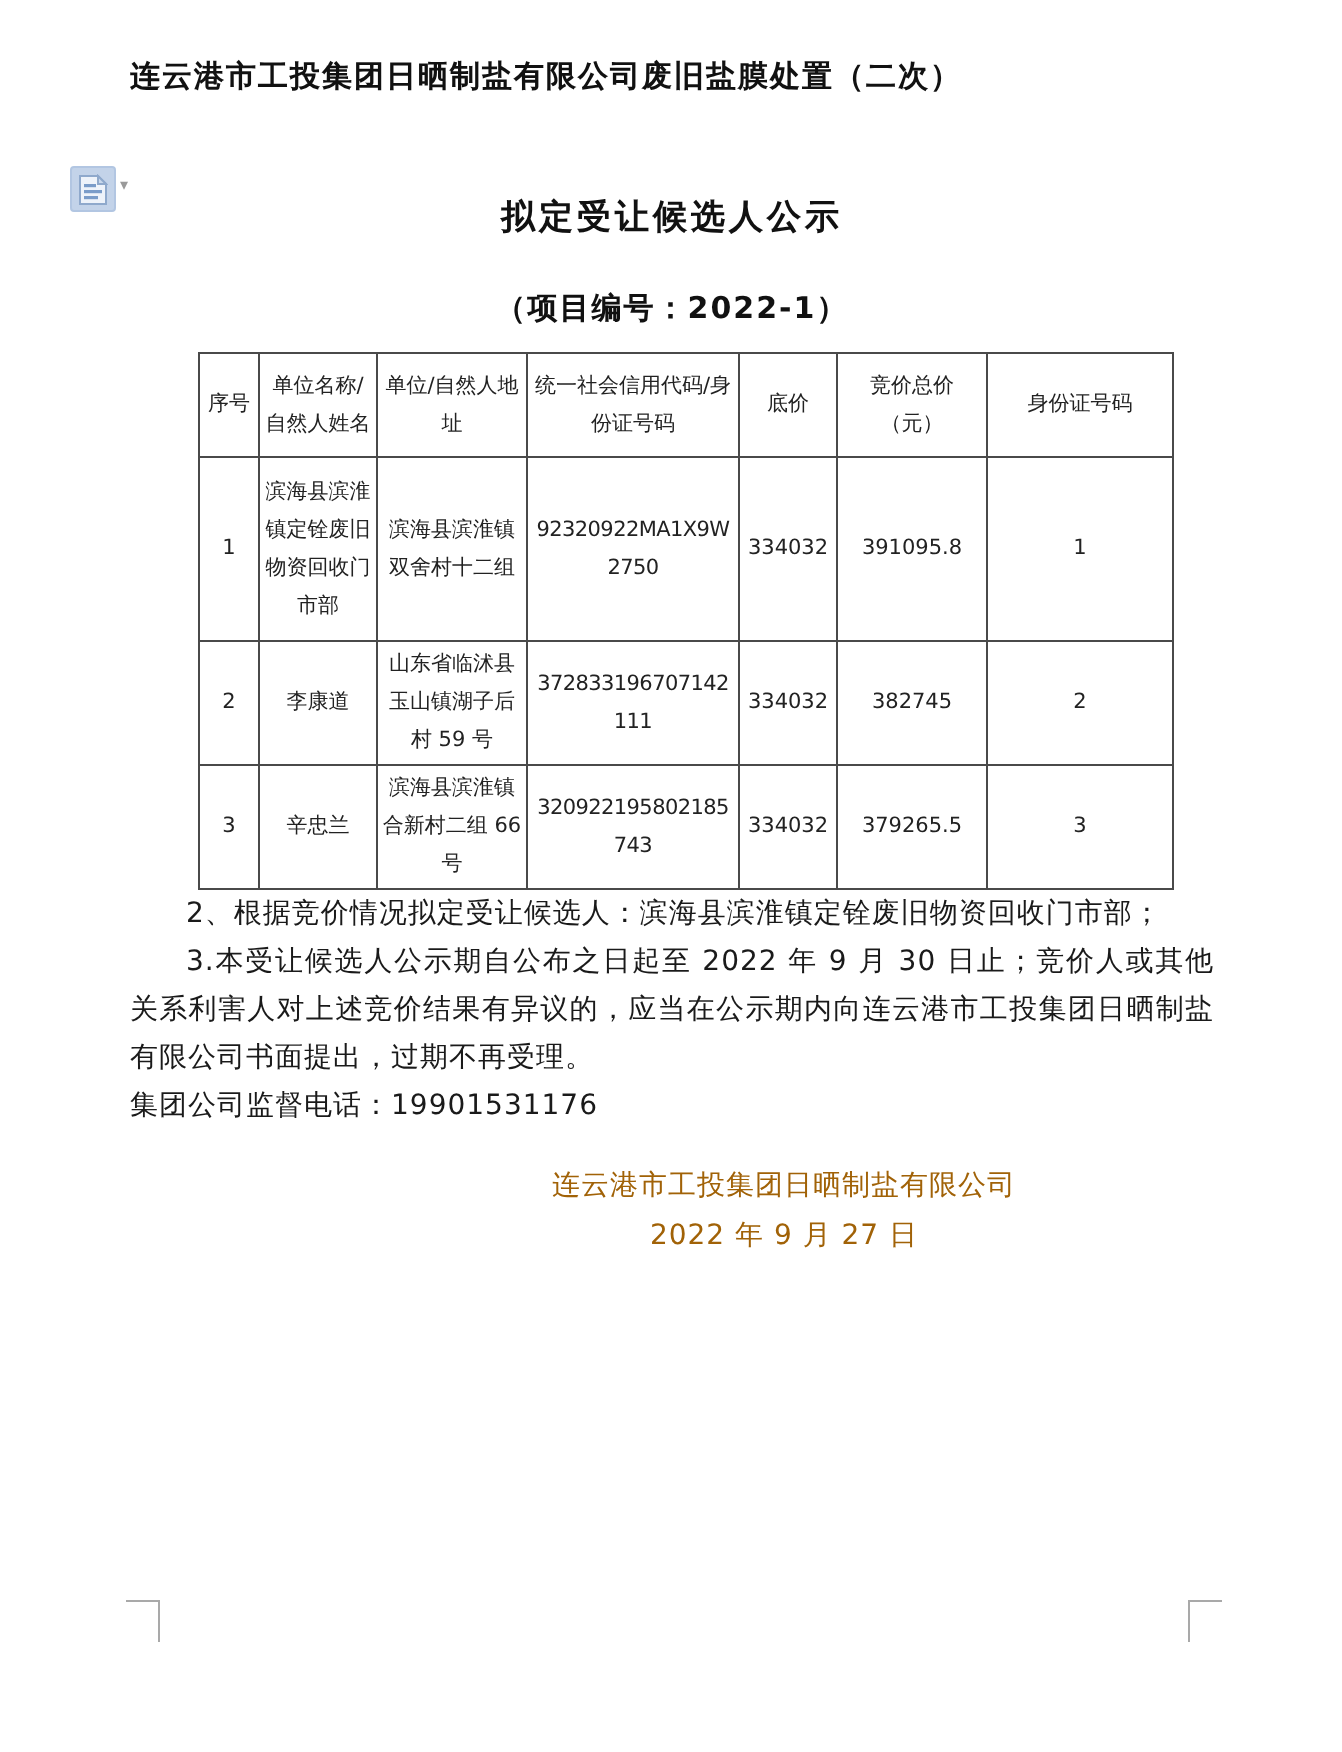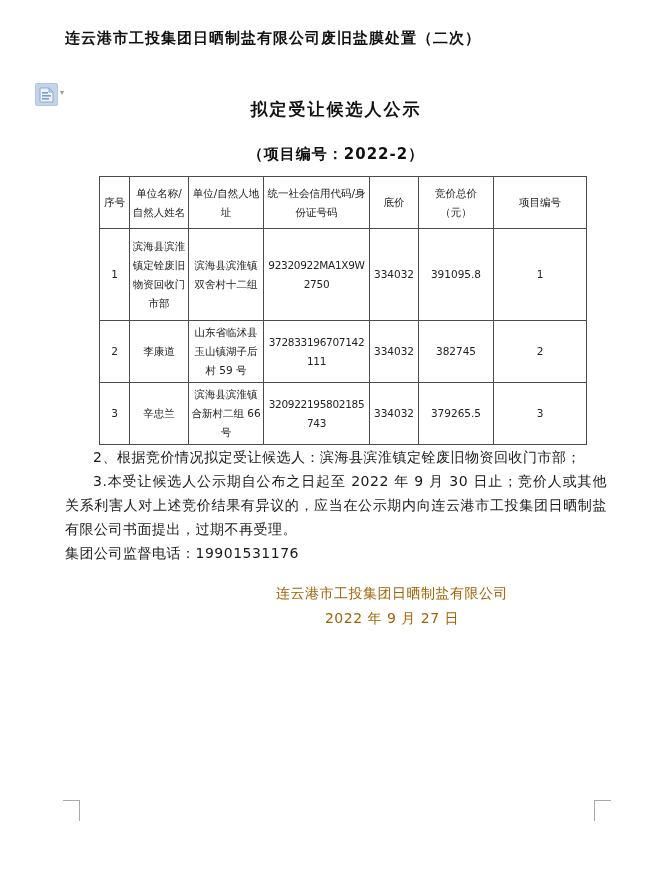--- a/index.html
+++ b/index.html
@@ -86,21 +86,21 @@
       <rect x="3" y="8" width="9" height="1.6" fill="#7a9cc9"></rect>
       <rect x="3" y="11" width="7" height="1.6" fill="#7a9cc9"></rect>
     </svg>
   </div>
   <span class="paste-caret">▾</span>
 
   <div class="content">
 
     <h1 class="title1">连云港市工投集团日晒制盐有限公司废旧盐膜处置（二次）</h1>
     <h2 class="title2">拟定受让候选人公示</h2>
-    <h3 class="title3">（项目编号：2022-2）</h3>
+    <h3 class="title3">（项目编号：2022-1）</h3>
 
 
 
     <table class="bid">
       <colgroup>
         <col style="width:30px">
           <col style="width:59px">
           <col style="width:75px">
         <col style="width:106px">
           <col style="width:49px">
@@ -108,21 +108,21 @@
         <col style="width:93px">
       </colgroup>
       <thead>
         <tr class="hdr">
           <th>序号</th>
           <th>单位名称/自然人姓名</th>
           <th>单位/自然人地址</th>
           <th>统一社会信用代码/身份证号码</th>
           <th>底价</th>
           <th>竞价总价（元）</th>
-          <th>项目编号</th>
+          <th>身份证号码</th>
         </tr>
       </thead>
       <tbody>
         <tr class="r1">
           <td>1</td>
           <td>滨海县滨淮镇定铨废旧物资回收门市部</td>
           <td>滨海县滨淮镇双舍村十二组</td>
           <td class="code">92320922MA1X9W2750</td>
           <td class="num">334032</td>
           <td class="num">391095.8</td>

